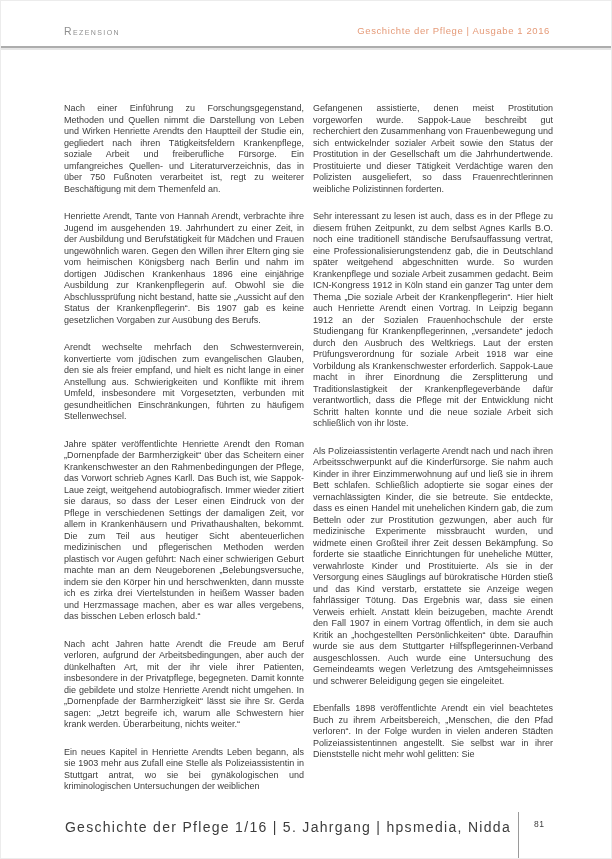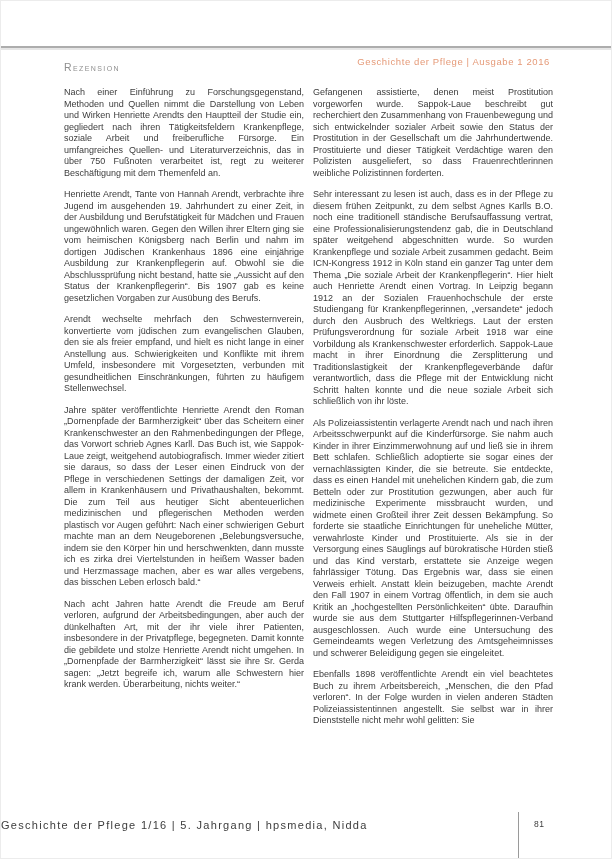--- a/index.html
+++ b/index.html
@@ -15,28 +15,26 @@
     overflow: hidden;
   }
   
   .header { position: absolute; top: 24px; left: 63px; right: 61px; }
   .section-label {
     position: absolute; left: 0; top: 0;
     font-variant: small-caps;
     font-size: 10.5px;
     letter-spacing: 1.4px;
     color: #8f8f8f;
-    margin-top: 36px;
   }
   .journal-label {
     position: absolute; right: 0; top: 0;
     font-size: 9.5px;
     letter-spacing: 0.6px;
     color: #e59a78;
-    margin-top: 31px;
   }
   .header-rule {
     position: absolute; top: 45px; left: 0; right: 0;
     height: 2px;
     background: #adadad;
     box-shadow: 0 2px 0 #e6e6e6;
   }
   
   .columns {
     position: absolute;
@@ -45,31 +43,32 @@
     display: flex;
     gap: 9px;
   }
   .col { width: 240px; }
   .col p {
     font-size: 9px;
     line-height: 11.5px;
     text-align: justify;
     hyphens: auto;
     -webkit-hyphens: auto;
-    margin: 0 0 10px 0;
+    margin: 16px 0 10px 0;
     color: #3c3c3c;
   }
   .col p:last-child { margin-bottom: 0; }
   
   .footer-imprint {
     position: absolute;
     top: 818px;
     left: 0;
     width: 510px;
-    font-size: 11px;
+    text-align: right;
+    font-size: 14px;
     letter-spacing: 1.3px;
     color: #3c3c3c;
   }
   .footer-rule {
     position: absolute;
     top: 811px;
     bottom: 0;
     left: 517px;
     width: 1px;
     background: #9a9a9a;
@@ -96,20 +95,21 @@
 
   <div class="header-rule"></div>
 
   <div class="columns">
     <div class="col">
       <p>Nach einer Einführung zu Forschungsgegenstand, Methoden und Quellen nimmt die Darstellung von Leben und Wirken Henriette Arendts den Hauptteil der Studie ein, gegliedert nach ihren Tätigkeitsfeldern Krankenpflege, soziale Arbeit und freiberufliche Fürsorge. Ein umfangreiches Quellen- und Literaturverzeichnis, das in über 750 Fußnoten verarbeitet ist, regt zu weiterer Beschäftigung mit dem Themenfeld an.</p>
       <p>Henriette Arendt, Tante von Hannah Arendt, verbrachte ihre Jugend im ausgehenden 19. Jahrhundert zu einer Zeit, in der Ausbildung und Berufstätigkeit für Mädchen und Frauen ungewöhnlich waren. Gegen den Willen ihrer Eltern ging sie vom heimischen Königsberg nach Berlin und nahm im dortigen Jüdischen Krankenhaus 1896 eine einjährige Ausbildung zur Krankenpflegerin auf. Obwohl sie die Abschlussprüfung nicht bestand, hatte sie „Aussicht auf den Status der Krankenpflegerin“. Bis 1907 gab es keine gesetzlichen Vorgaben zur Ausübung des Berufs.</p>
       <p>Arendt wechselte mehrfach den Schwesternverein, konvertierte vom jüdischen zum evangelischen Glauben, den sie als freier empfand, und hielt es nicht lange in einer Anstellung aus. Schwierigkeiten und Konflikte mit ihrem Umfeld, insbesondere mit Vorgesetzten, verbunden mit gesundheitlichen Einschränkungen, führten zu häufigem Stellenwechsel.</p>
       <p>Jahre später veröffentlichte Henriette Arendt den Roman „Dornenpfade der Barmherzigkeit“ über das Scheitern einer Krankenschwester an den Rahmenbedingungen der Pflege, das Vorwort schrieb Agnes Karll. Das Buch ist, wie Sappok-Laue zeigt, weitgehend autobiografisch. Immer wieder zitiert sie daraus, so dass der Leser einen Eindruck von der Pflege in verschiedenen Settings der damaligen Zeit, vor allem in Krankenhäusern und Privathaushalten, bekommt. Die zum Teil aus heutiger Sicht abenteuerlichen medizinischen und pflegerischen Methoden werden plastisch vor Augen geführt: Nach einer schwierigen Geburt machte man an dem Neugeborenen „Belebungsversuche, indem sie den Körper hin und herschwenkten, dann musste ich es zirka drei Viertelstunden in heißem Wasser baden und Herzmassage machen, aber es war alles vergebens, das bisschen Leben erlosch bald.“</p>
       <p>Nach acht Jahren hatte Arendt die Freude am Beruf verloren, aufgrund der Arbeitsbedingungen, aber auch der dünkelhaften Art, mit der ihr viele ihrer Patienten, insbesondere in der Privatpflege, begegneten. Damit konnte die gebildete und stolze Henriette Arendt nicht umgehen. In „Dornenpfade der Barmherzigkeit“ lässt sie ihre Sr. Gerda sagen: „Jetzt begreife ich, warum alle Schwestern hier krank werden. Überarbeitung, nichts weiter.“</p>
+      <p>Ein neues Kapitel in Henriette Arendts Leben begann, als sie 1903 mehr aus Zufall eine Stelle als Polizeiassistentin in Stuttgart antrat, wo sie bei gynäkologischen und kriminologischen Untersuchungen der weiblichen</p>
     </div>
     <div class="col">
       <p>Gefangenen assistierte, denen meist Prostitution vorgeworfen wurde. Sappok-Laue beschreibt gut recherchiert den Zusammenhang von Frauenbewegung und sich entwickelnder sozialer Arbeit sowie den Status der Prostitution in der Gesellschaft um die Jahrhundertwende. Prostituierte und dieser Tätigkeit Verdächtige waren den Polizisten ausgeliefert, so dass Frauenrechtlerinnen weibliche Polizistinnen forderten.</p>
       <p>Sehr interessant zu lesen ist auch, dass es in der Pflege zu diesem frühen Zeitpunkt, zu dem selbst Agnes Karlls B.O. noch eine traditionell ständische Berufsauffassung vertrat, eine Professionalisierungstendenz gab, die in Deutschland später weitgehend abgeschnitten wurde. So wurden Krankenpflege und soziale Arbeit zusammen gedacht. Beim ICN-Kongress 1912 in Köln stand ein ganzer Tag unter dem Thema „Die soziale Arbeit der Krankenpflegerin“. Hier hielt auch Henriette Arendt einen Vortrag. In Leipzig begann 1912 an der Sozialen Frauenhochschule der erste Studiengang für Krankenpflegerinnen, „versandete“ jedoch durch den Ausbruch des Weltkriegs. Laut der ersten Prüfungsverordnung für soziale Arbeit 1918 war eine Vorbildung als Krankenschwester erforderlich. Sappok-Laue macht in ihrer Einordnung die Zersplitterung und Traditionslastigkeit der Krankenpflegeverbände dafür verantwortlich, dass die Pflege mit der Entwicklung nicht Schritt halten konnte und die neue soziale Arbeit sich schließlich von ihr löste.</p>
       <p>Als Polizeiassistentin verlagerte Arendt nach und nach ihren Arbeitsschwerpunkt auf die Kinderfürsorge. Sie nahm auch Kinder in ihrer Einzimmerwohnung auf und ließ sie in ihrem Bett schlafen. Schließlich adoptierte sie sogar eines der vernachlässigten Kinder, die sie betreute. Sie entdeckte, dass es einen Handel mit unehelichen Kindern gab, die zum Betteln oder zur Prostitution gezwungen, aber auch für medizinische Experimente missbraucht wurden, und widmete einen Großteil ihrer Zeit dessen Bekämpfung. So forderte sie staatliche Einrichtungen für uneheliche Mütter, verwahrloste Kinder und Prostituierte. Als sie in der Versorgung eines Säuglings auf bürokratische Hürden stieß und das Kind verstarb, erstattete sie Anzeige wegen fahrlässiger Tötung. Das Ergebnis war, dass sie einen Verweis erhielt. Anstatt klein beizugeben, machte Arendt den Fall 1907 in einem Vortrag öffentlich, in dem sie auch Kritik an „hochgestellten Persönlichkeiten“ übte. Daraufhin wurde sie aus dem Stuttgarter Hilfspflegerinnen-Verband ausgeschlossen. Auch wurde eine Untersuchung des Gemeindeamts wegen Verletzung des Amtsgeheimnisses und schwerer Beleidigung gegen sie eingeleitet.</p>
       <p>Ebenfalls 1898 veröffentlichte Arendt ein viel beachtetes Buch zu ihrem Arbeitsbereich, „Menschen, die den Pfad verloren“. In der Folge wurden in vielen anderen Städten Polizeiassistentinnen angestellt. Sie selbst war in ihrer Dienststelle nicht mehr wohl gelitten: Sie</p>
     </div>
   </div>
 
   <div class="footer-imprint">Geschichte der Pflege 1/16 | 5. Jahrgang | hpsmedia, Nidda</div>

